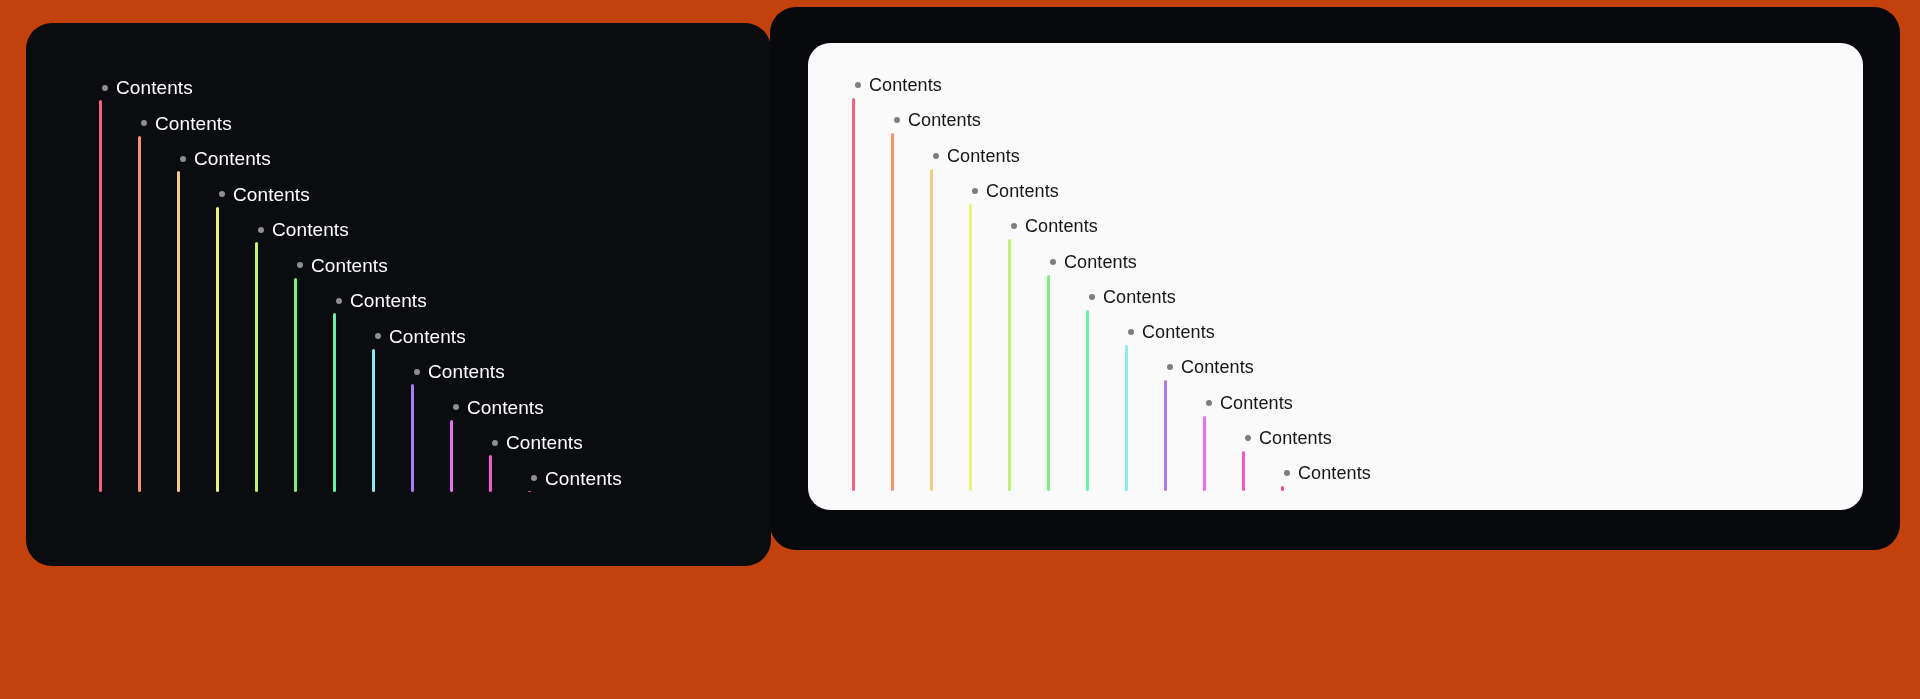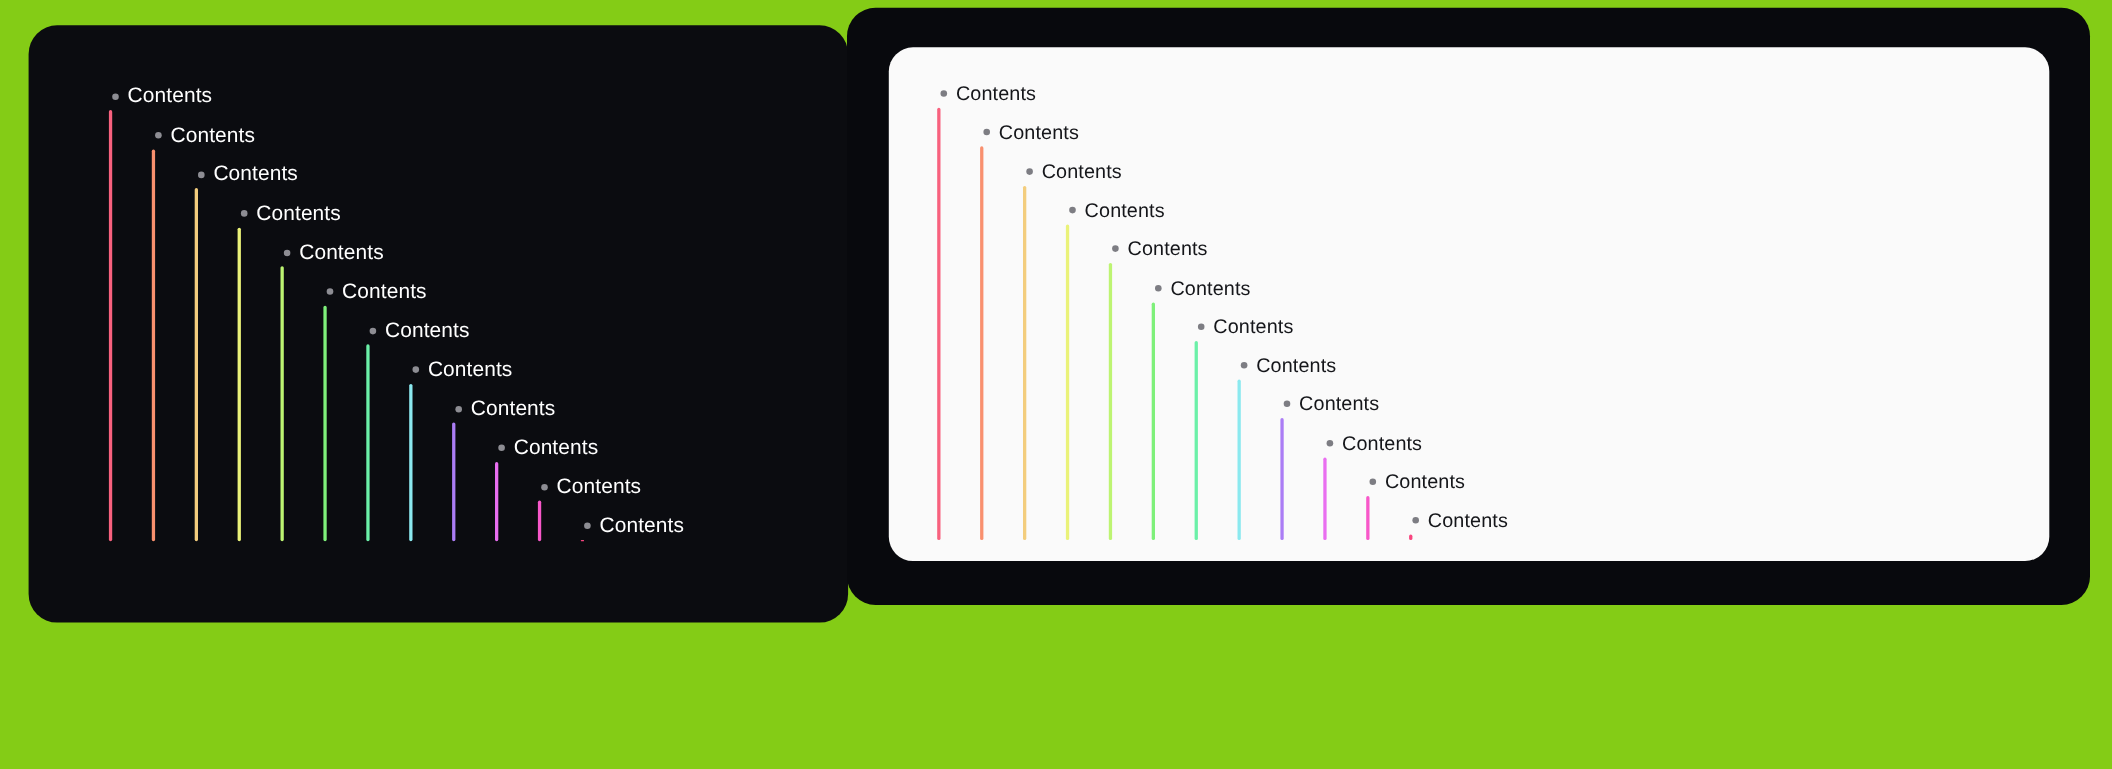--- a/index.html
+++ b/index.html
@@ -3,21 +3,21 @@
 <meta charset="utf-8">
 <title>Contents Staircase</title>
 <style>
   * { margin:0; padding:0; box-sizing:border-box; }
   html,body {
     width:1920px; height:699px;
     background:#ffffff;
     font-family:"Liberation Sans", sans-serif;
     overflow:hidden;
   }
-  #root { position:relative; width:1920px; height:699px; background:#84cc16; }
+  #root { position:relative; width:1920px; height:699px; background:#c2410c; }
 
   
   .panel {
     position:absolute;
     overflow:hidden;
   }
   #panel-dark-left {
     left:26px; top:23px; width:745px; height:543px;
     background:#0b0c10;
     border-radius:26px;

